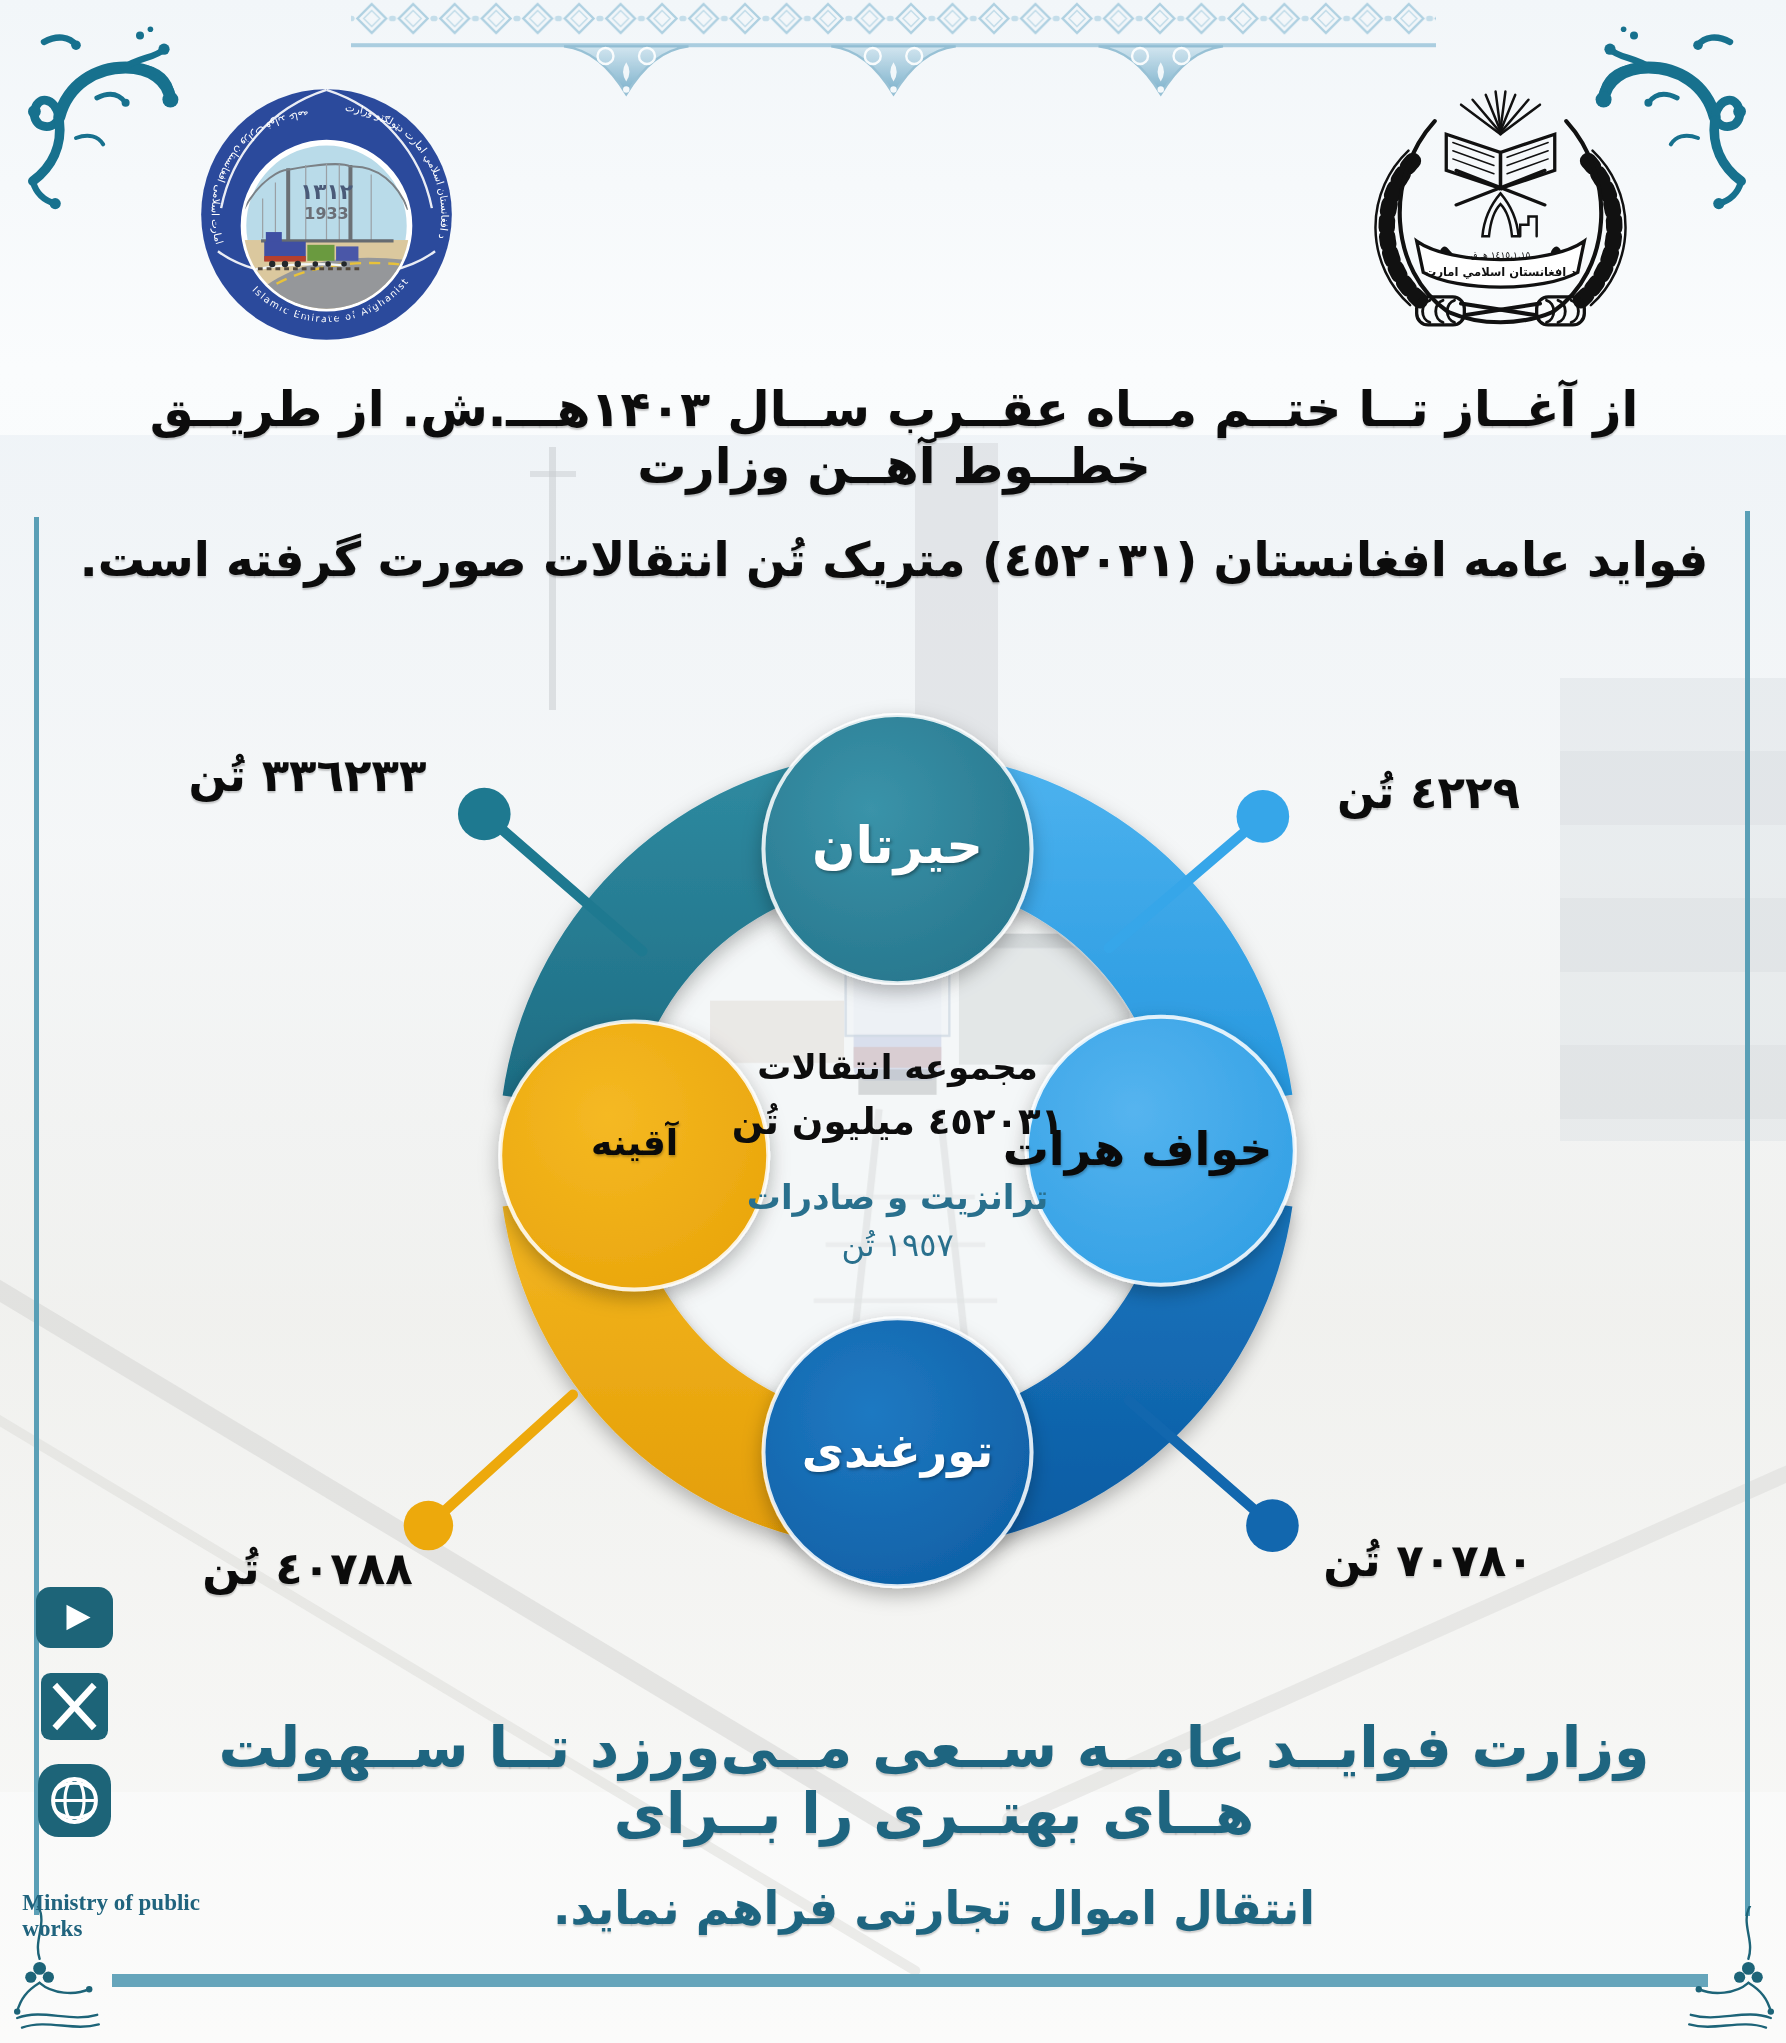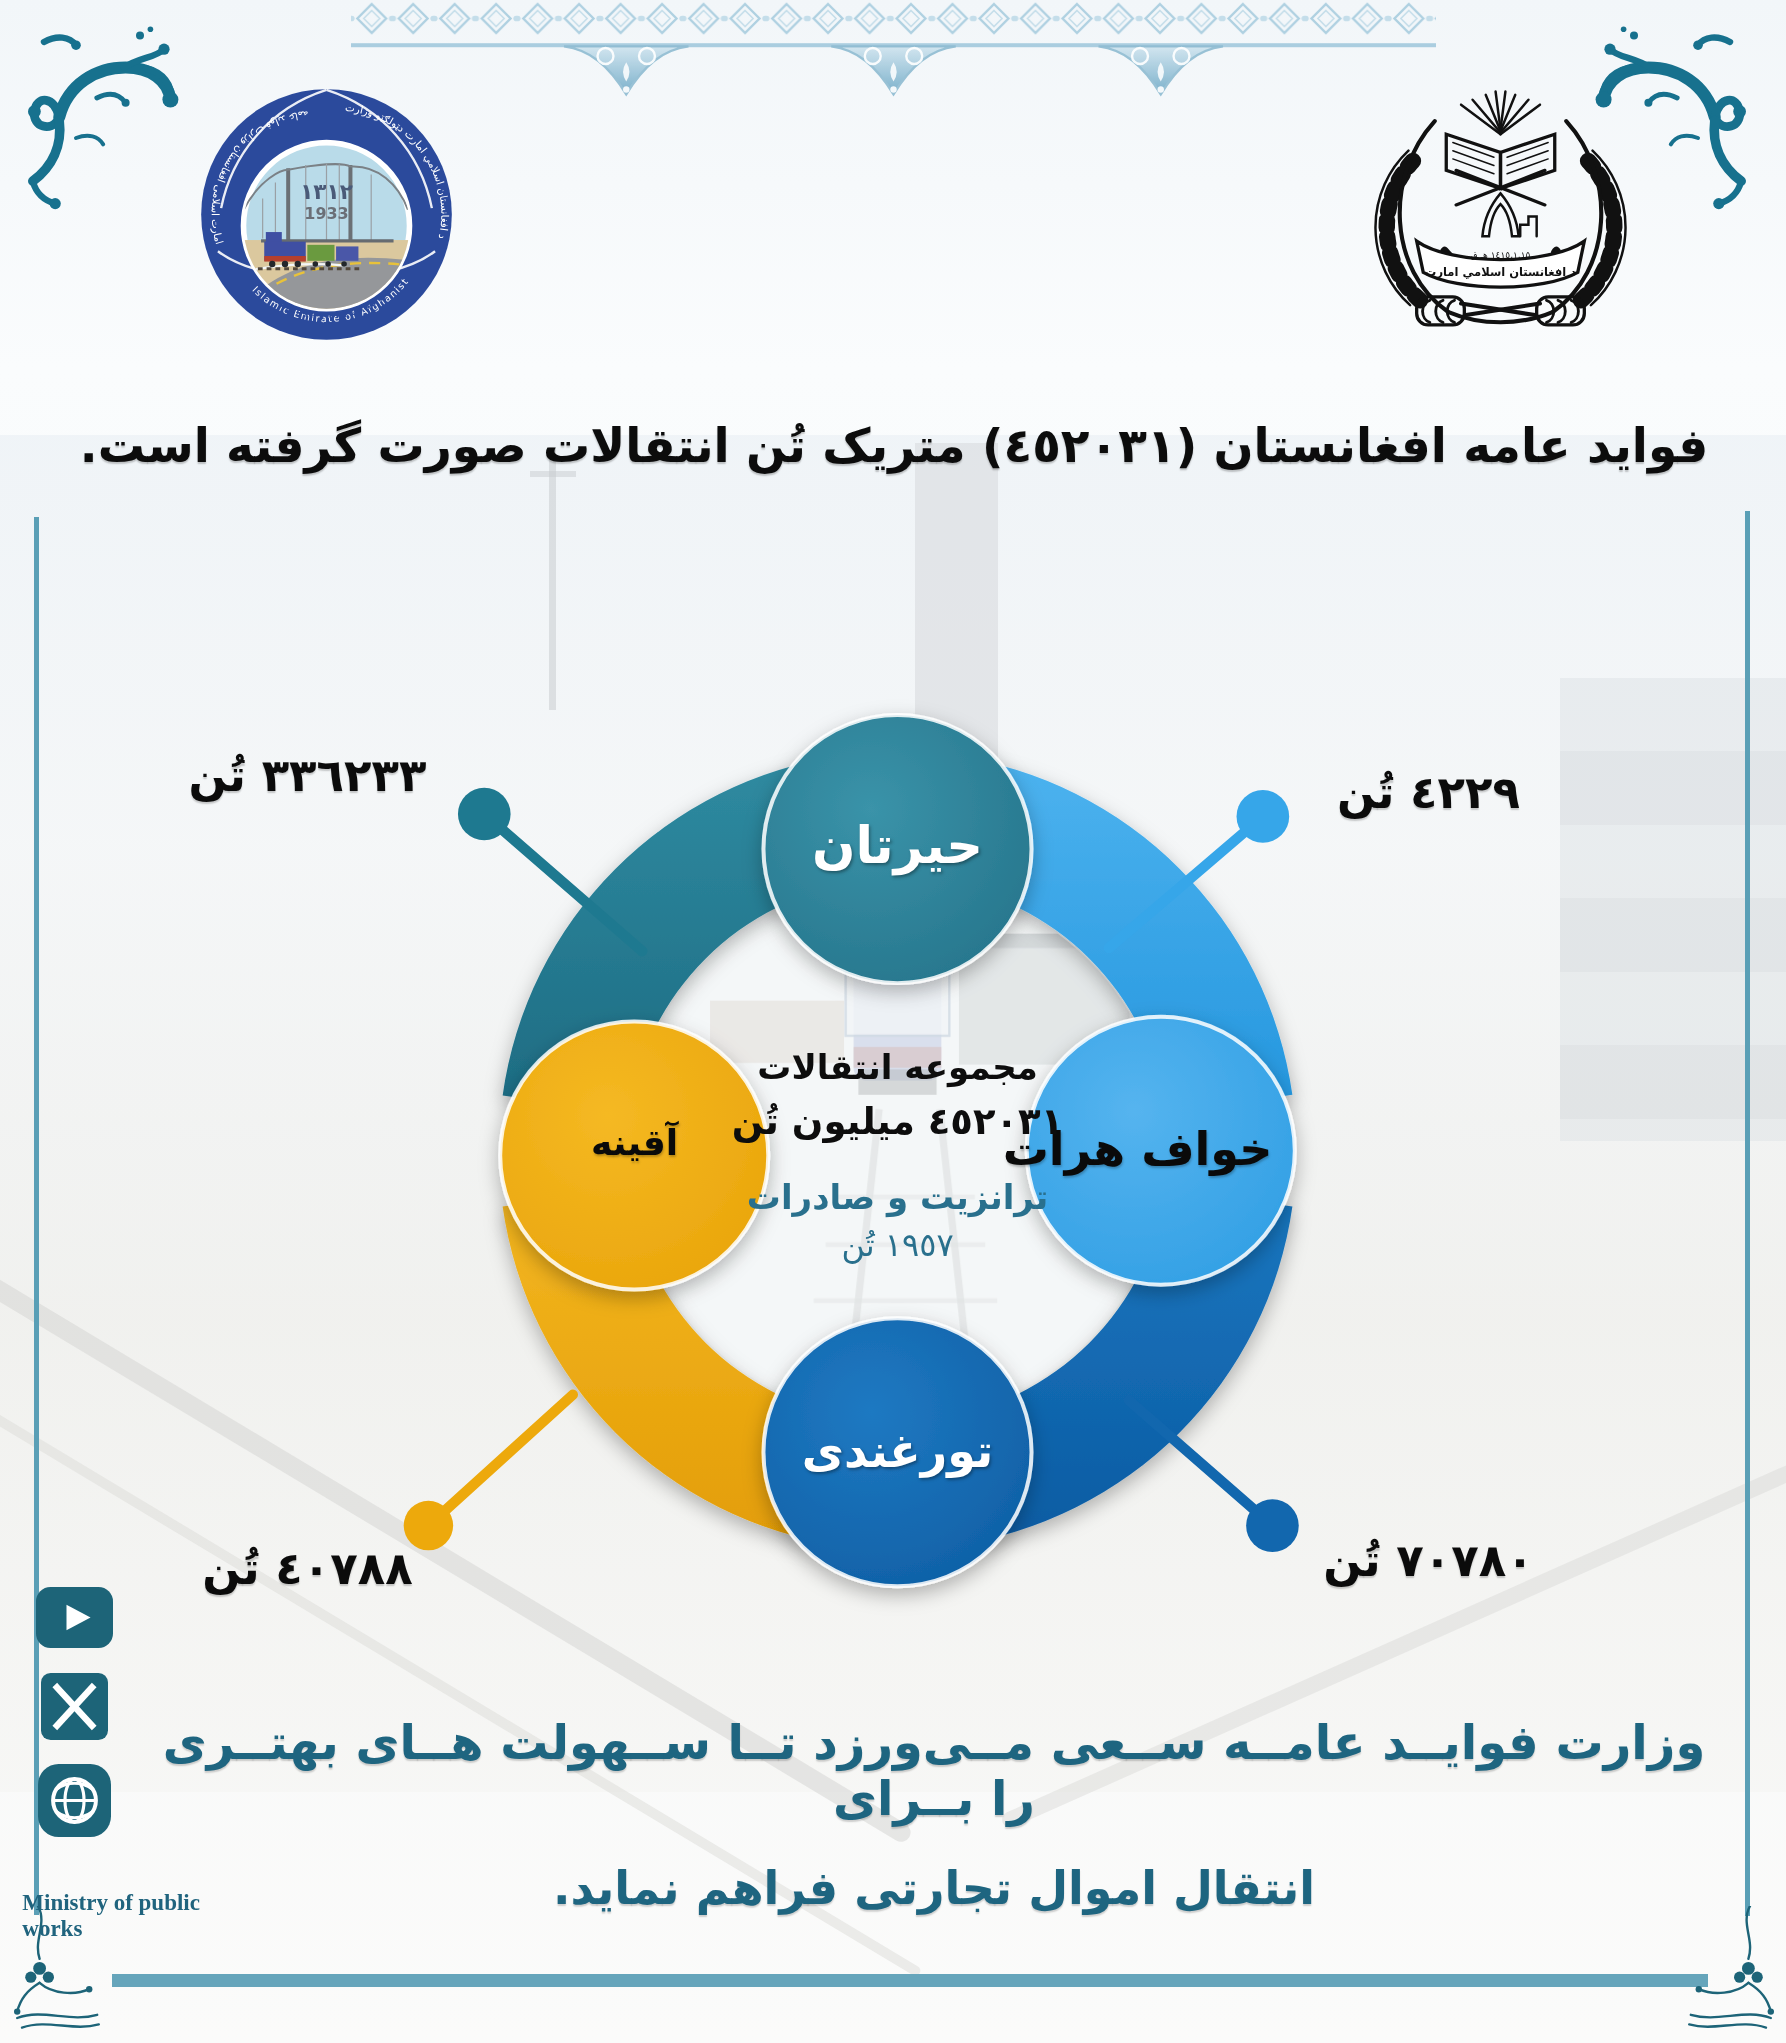--- a/index.html
+++ b/index.html
@@ -20,21 +20,21 @@
   .intro1{font-size:49px;font-weight:700;color:#0c0c0c;text-shadow:0 2.4px 1.6px rgba(0,0,0,.22);}
   .intro2{font-size:47px;font-weight:700;color:#0c0c0c;text-shadow:0 2.4px 1.6px rgba(0,0,0,.22);margin-top:37px;}
   .station-label{font-weight:700;text-shadow:1.6px 2.4px 3.2px rgba(0,0,0,.35);}
   .station-dark{color:#ffffff;}
   .station-light{color:#0a0a0a;text-shadow:0.8px 1.6px 2.4px rgba(0,0,0,.25);}
   .value-label{font-size:45px;font-weight:700;color:#0b0b0b;text-shadow:0 2.4px 1.6px rgba(0,0,0,.2);}
   .ctr1{font-size:34px;font-weight:700;color:#0d0d0d;}
   .ctr2{font-size:37px;font-weight:700;color:#0d0d0d;margin-top:12.8px;}
   .ctr3{font-size:34px;font-weight:700;color:#29708d;margin-top:34px;}
   .ctr4{font-size:32px;font-weight:400;color:#29708d;margin-top:9.6px;}
-  .foot1{font-size:48px;font-weight:700;color:#1e6580;text-shadow:0 1.6px 1.6px rgba(0,0,0,.18);}
+  .foot1{font-size:57px;font-weight:700;color:#1e6580;text-shadow:0 1.6px 1.6px rgba(0,0,0,.18);}
   .foot2{font-size:46px;font-weight:700;color:#1e6580;text-shadow:0 1.6px 1.6px rgba(0,0,0,.18);margin-top:35px;}
   .ministry-en{font-family:"Liberation Serif","DejaVu Serif",serif;font-size:23px;font-weight:700;color:#20647e;}
   .vline{background:#5a9fb6;width:4.8px;}
   .hbar{background:#66a5bb;height:12.8px;}
 </style>
 </head>
 <body>
 
 <div id="poster">
 
@@ -274,20 +274,21 @@
       <path d="M74,268 a12,14 0 0 0 0,27 M90,268 a12,14 0 0 0 0,27 M104,268 a12,14 0 0 0 0,27" stroke-width="3.5"></path>
       <path d="M246,268 a12,14 0 0 1 0,27 M230,268 a12,14 0 0 1 0,27 M216,268 a12,14 0 0 1 0,27" stroke-width="3.5"></path>
     </g>
 
     <path d="M58,196 C100,226 220,226 262,196 L254,234 C212,258 108,258 66,234 Z" fill="#ffffff" stroke="#111111" stroke-width="4"></path>
     <text x="160" y="216" text-anchor="middle" font-size="11" fill="#111111" font-family="DejaVu Sans, sans-serif">١٤١٥,١,١٥ هـ ق</text>
     <text x="160" y="238" text-anchor="middle" font-size="14" font-weight="bold" fill="#111111" font-family="DejaVu Sans, sans-serif">د افغانستان اسلامي امارت</text>
   </svg>
 
   <div class="abs center" style="left:56px;top:381px;width:1676px;">
+    <div class="ar intro1">از آغــاز تــا ختــم مــاه عقــرب ســال ۱۴۰۳هـــ.ش. از طریــق خطــوط آهــن وزارت</div>
     <div class="ar intro2">فواید عامه افغانستان (٤٥٢٠٣١) متریک تُن انتقالات صورت گرفته است.</div>
   </div>
 
   <svg class="abs" style="left:367px;top:694px" width="1061" height="950" viewBox="0 0 1330 1190">
     <defs>
       <linearGradient id="gTeal" x1="0" y1="0" x2="0" y2="1">
           <stop offset="0" stop-color="#2f8ba1"></stop>
           <stop offset="1" stop-color="#1d6b82"></stop>
         </linearGradient>
       <linearGradient id="gLB" x1="0" y1="0" x2="0" y2="1">

